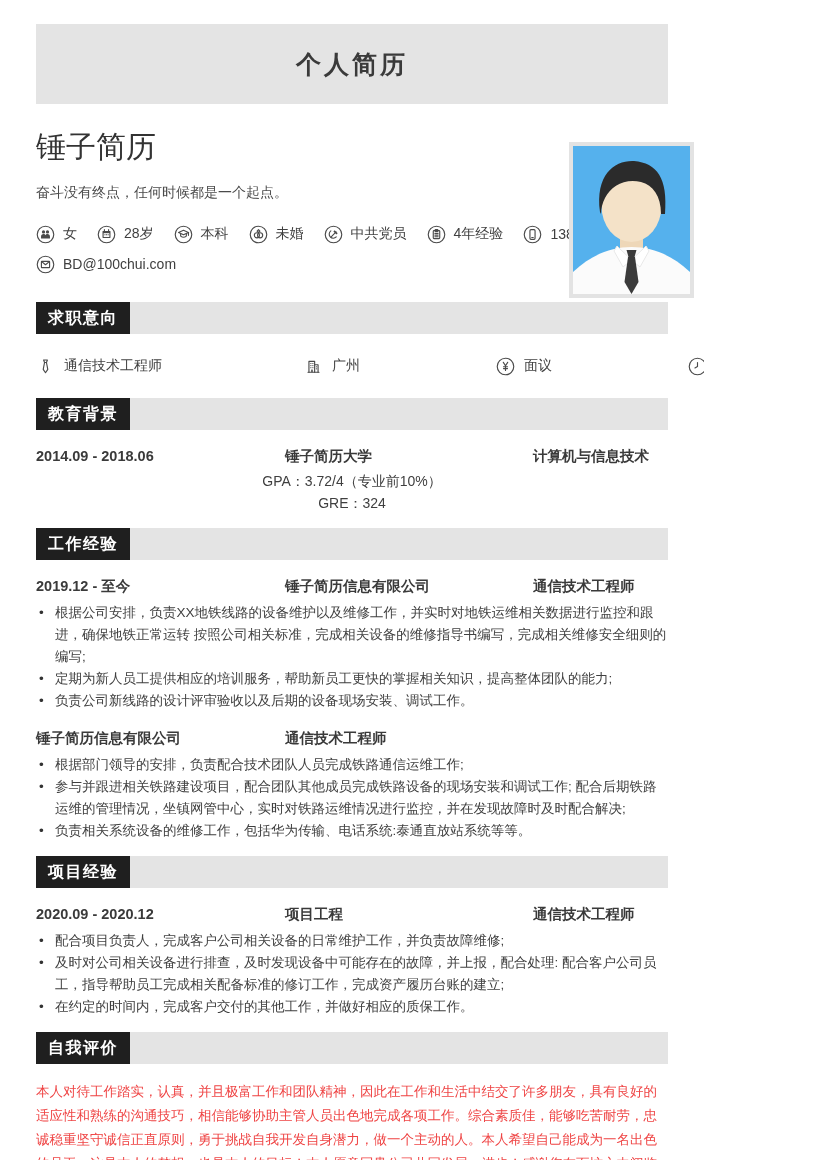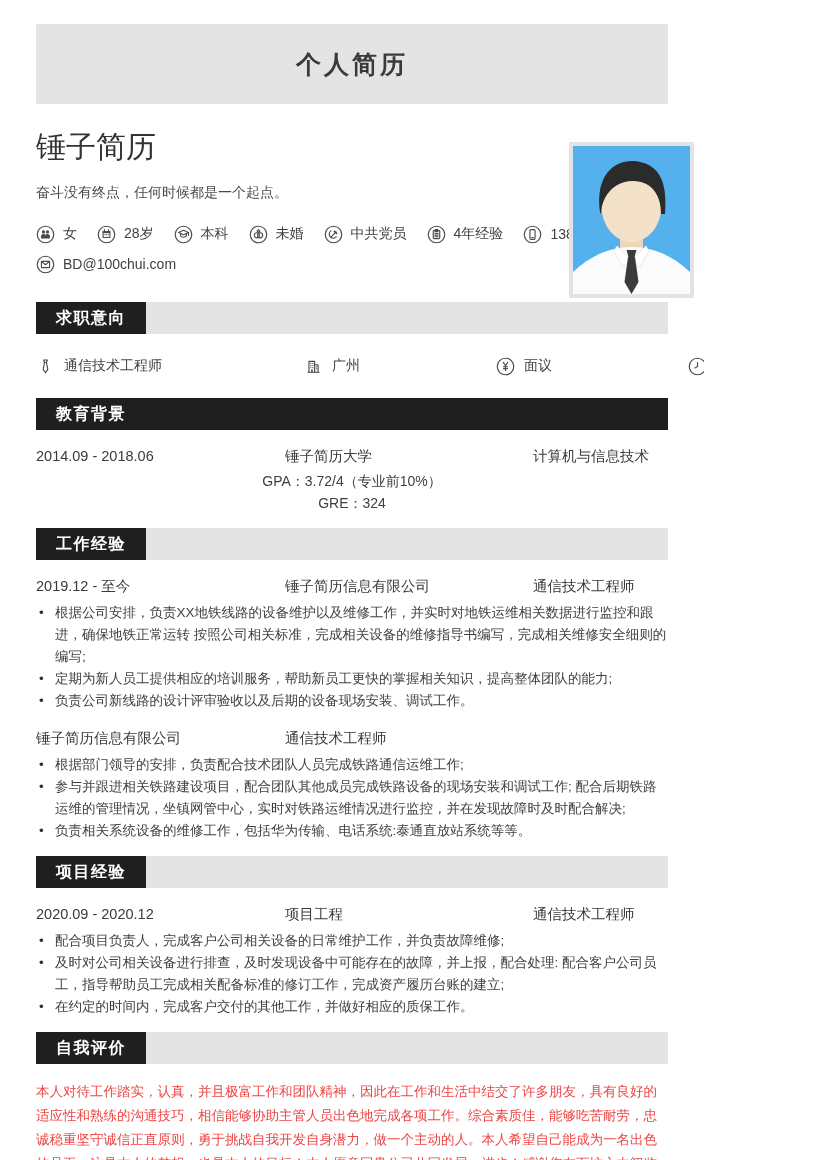--- a/index.html
+++ b/index.html
@@ -23,32 +23,32 @@
   .contacts{margin-top:20px;display:flex;flex-wrap:wrap;column-gap:20px;row-gap:6px;width:620px;}
   .contact{display:flex;align-items:center;gap:8px;font-size:14px;color:#3f3f3f;height:24px;}
 
   .photo{position:absolute;top:12px;right:10px;width:125px;height:156px;
     border:4px solid #e3e3e3;background:#fff;}
   .photo svg{display:block;width:117px;height:148px;}
   .photo-bg{fill:var(--photo-blue,#55b1ed);}
 
   .sec{display:flex;height:32px;margin-top:14px;}
   .sec .label{background:var(--accent,#1f1f1f);color:#fff;font-size:16px;font-weight:bold;
-    line-height:32px;padding:0 20px;letter-spacing:1.5px;white-space:nowrap;}
+    line-height:32px;padding:0 12px;letter-spacing:1.5px;white-space:nowrap;}
   .sec .band{flex:1;background:var(--band,#e4e4e4);}
   .sec.first{margin-top:26px;}
-  .sec.edu{margin-top:20px;flex-direction:column;}
+  .sec.edu{margin-top:20px;}
 
   .intent{display:grid;grid-template-columns:268px 192px 192px 1fr;margin-top:20px;
     font-size:14px;color:#424242;}
   .intent .cell{display:flex;align-items:center;gap:9px;height:24px;}
   .intent .cell.last{justify-content:flex-end;}
 
   .ehead{display:grid;grid-template-columns:249px 248px 1fr;font-size:14.5px;
-    font-weight:normal;color:#3a3a3a;line-height:20px;}
+    font-weight:bold;color:#3a3a3a;line-height:20px;}
   .edu-block{margin-top:16px;}
   .edu-lines{margin-top:4px;font-size:14px;color:#3f3f3f;line-height:22px;text-align:center;}
 
   .entry{margin-top:16px;}
   .entry .ehead{margin-bottom:6px;}
   ul.bullets{margin:0;padding:0;list-style:none;font-size:13.5px;line-height:22px;color:#404040;}
   ul.bullets li{position:relative;padding-left:19px;}
   ul.bullets li::before{content:"•";position:absolute;left:3px;color:#333;}
 
   .eval-text{margin:16px 0 0;font-size:13.5px;line-height:24px;color:#ef4444;}

